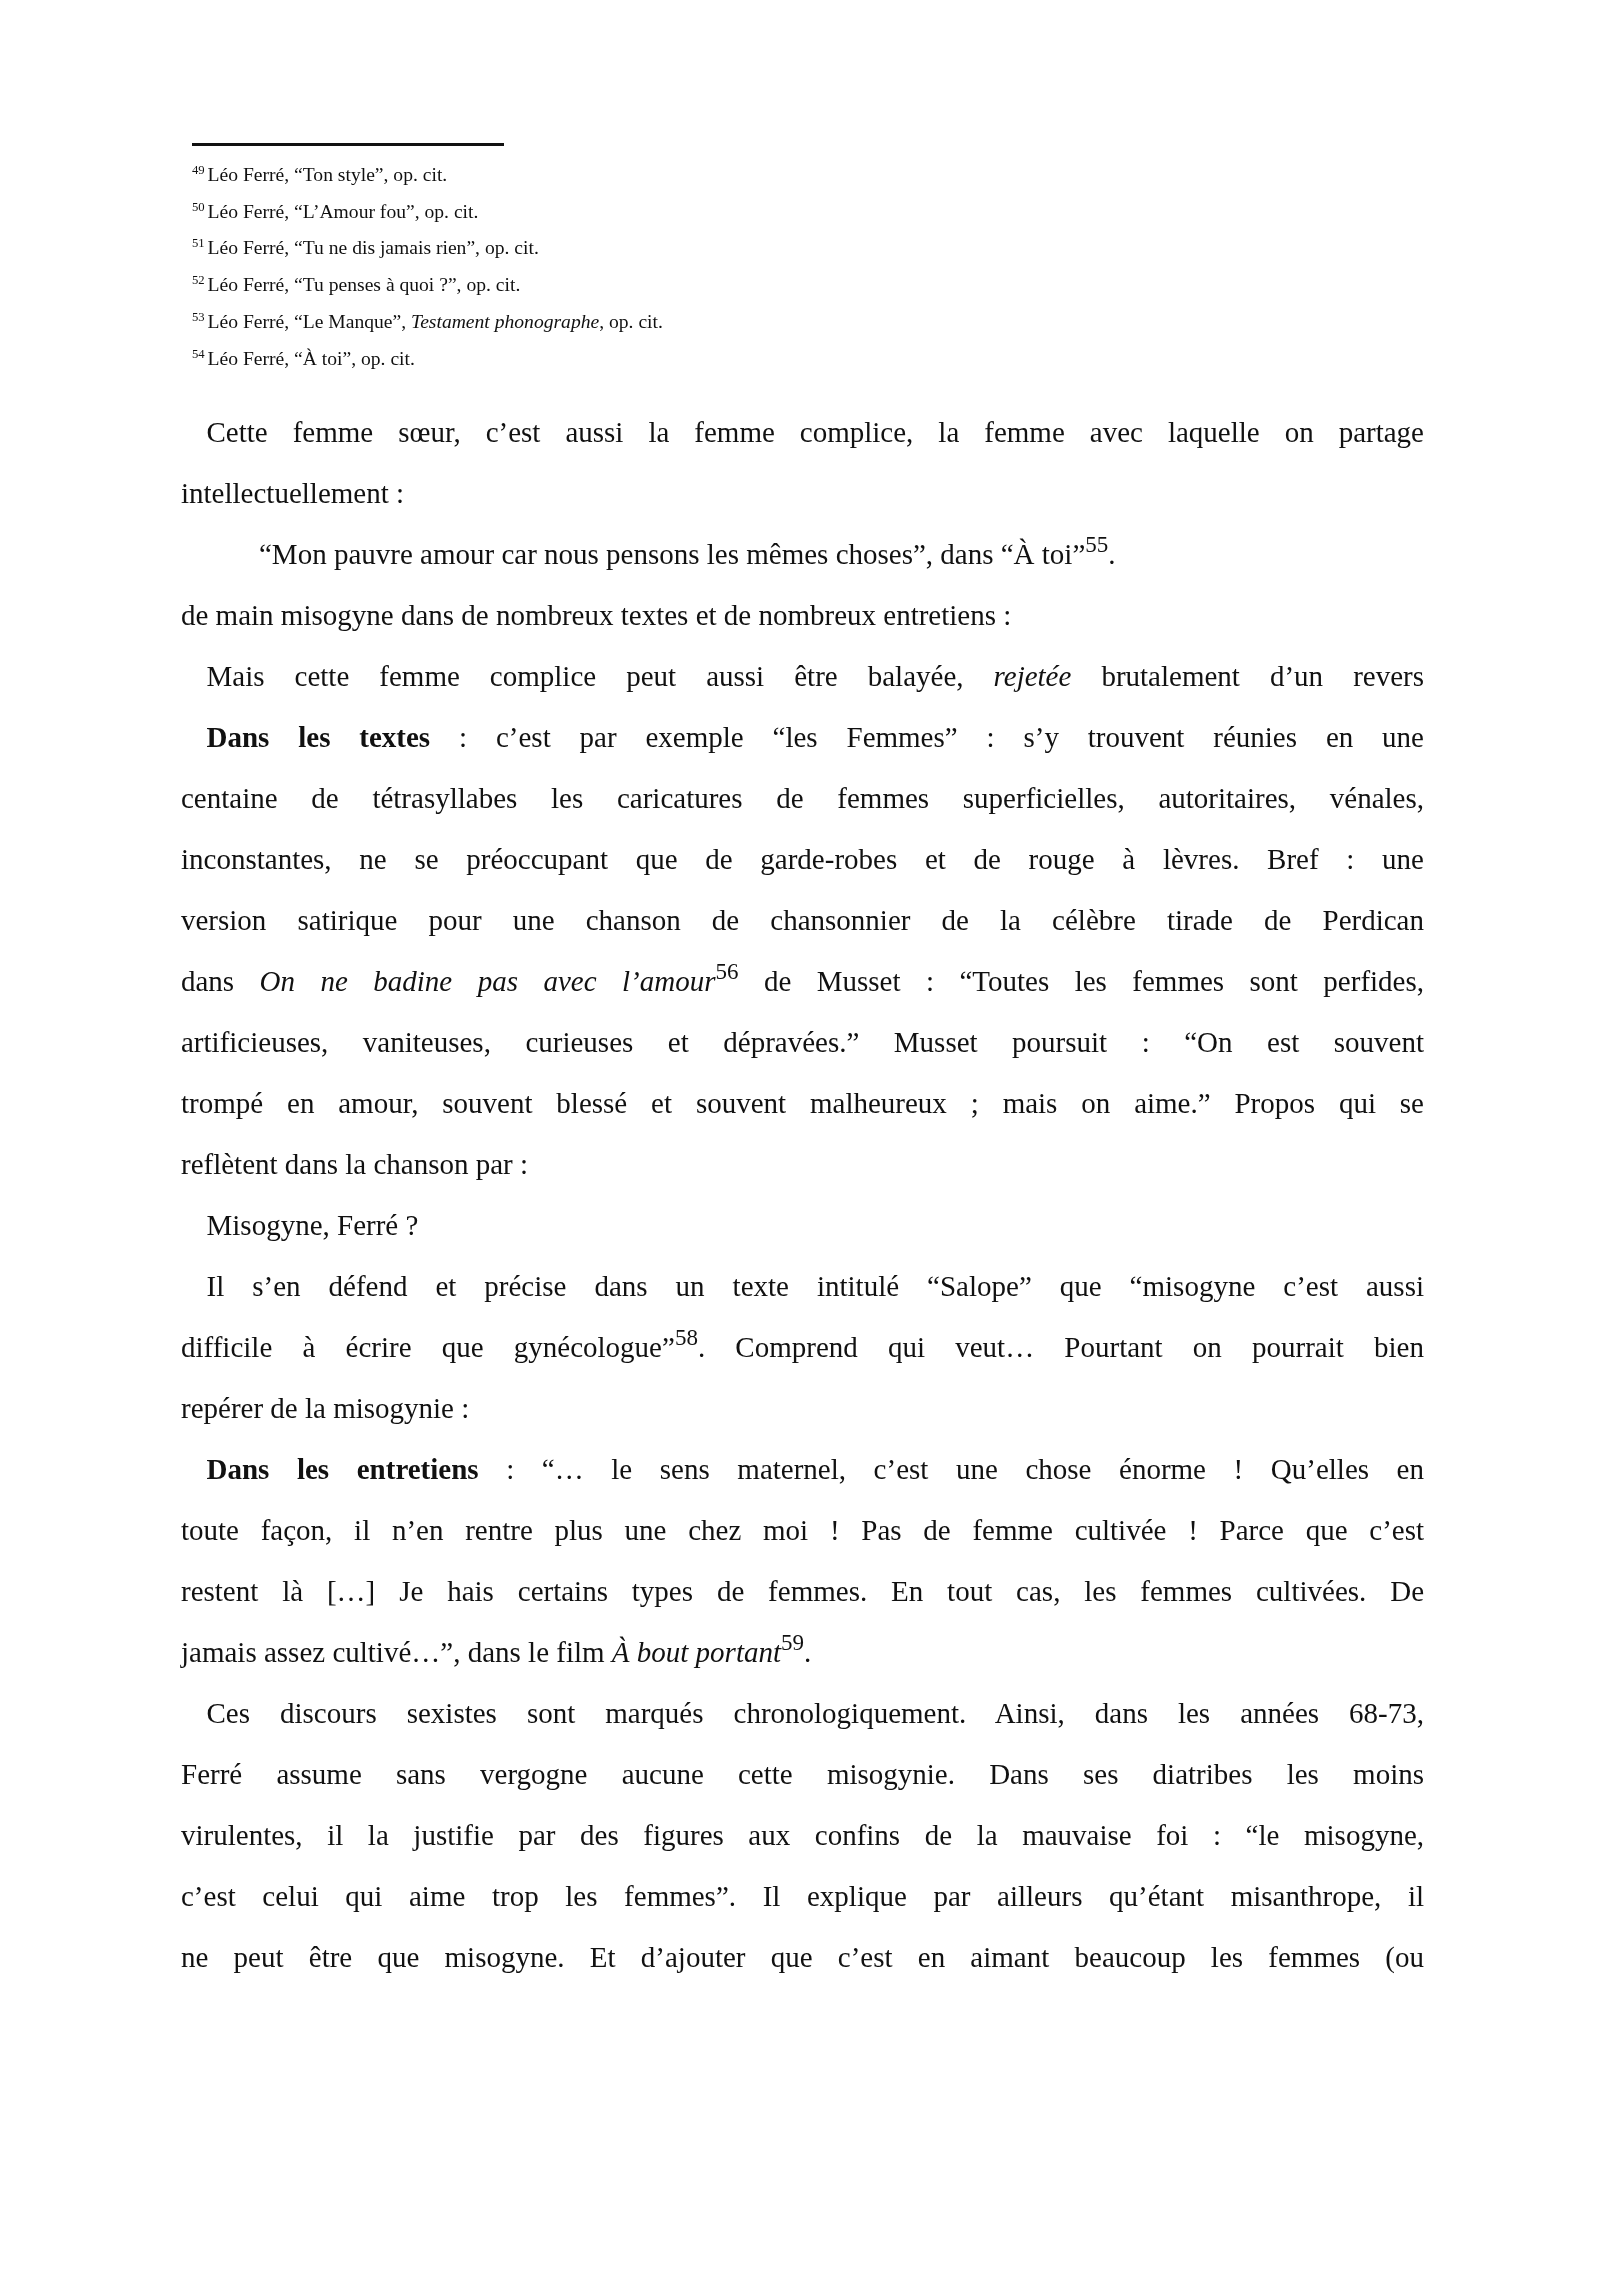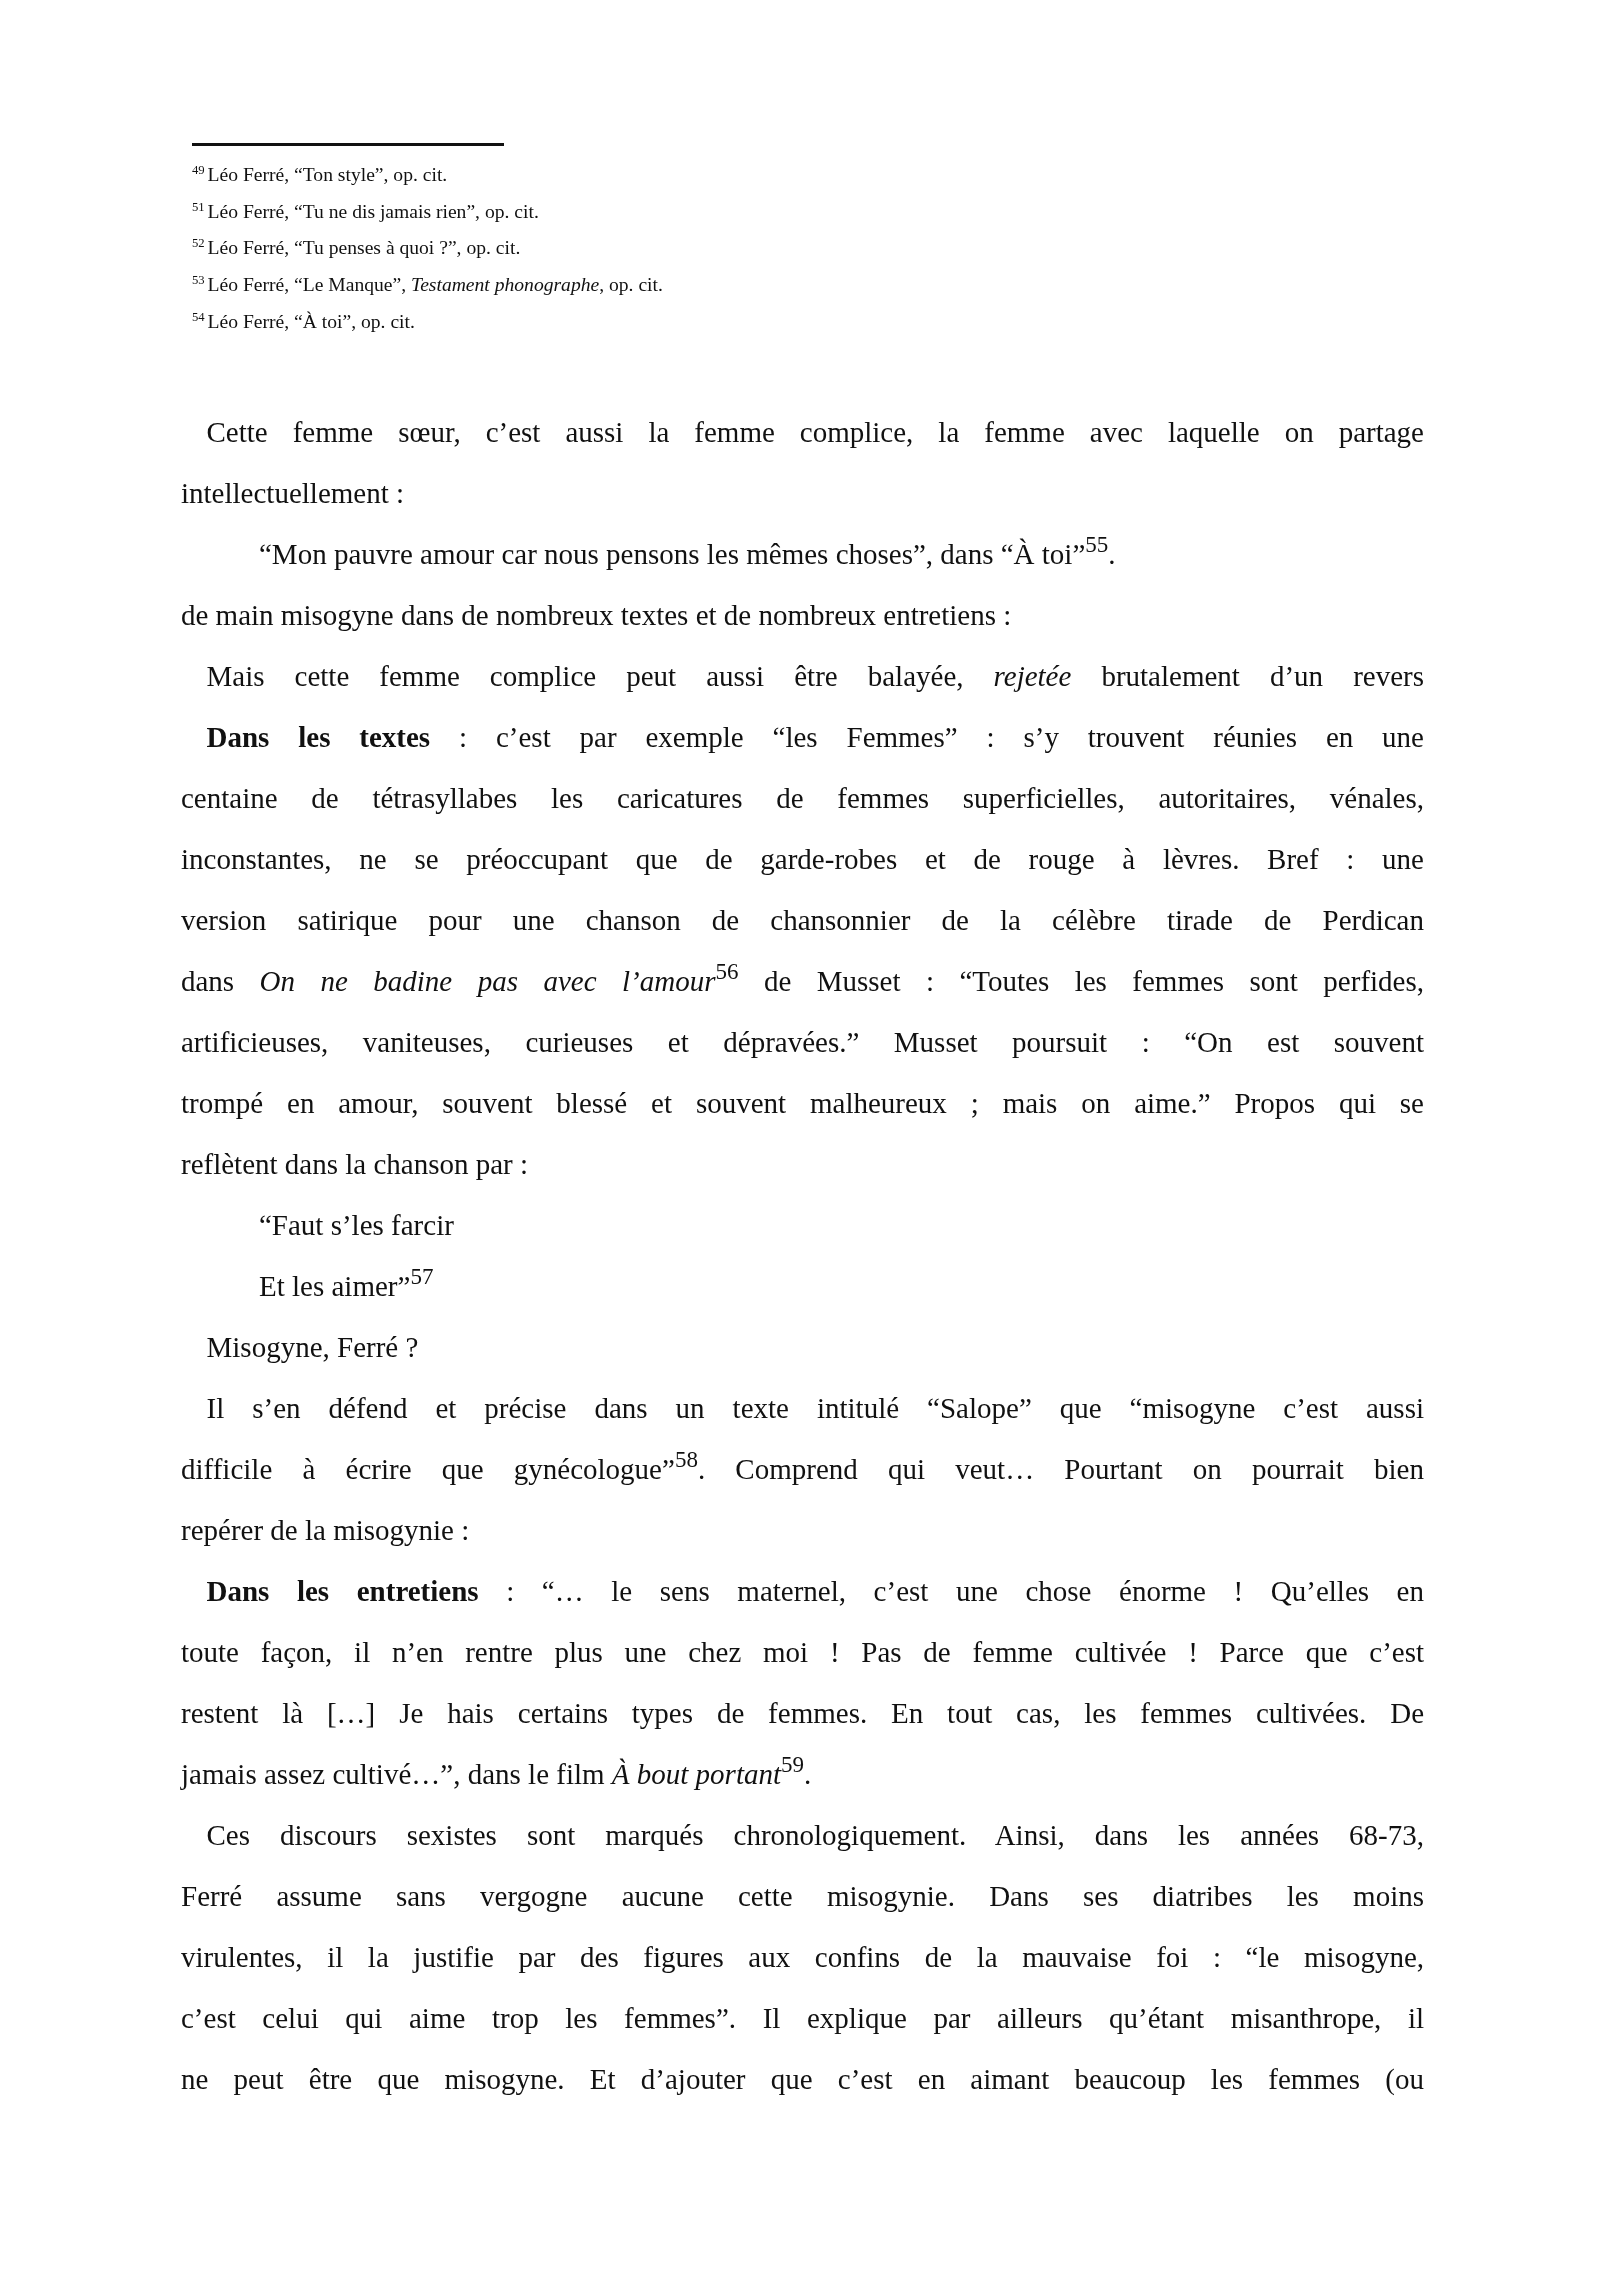--- a/index.html
+++ b/index.html
@@ -29,20 +29,21 @@
   i { font-style: italic; }
   .line { display: block; text-align: justify; text-align-last: justify; }
   .line.last { text-align-last: left; }
 </style>
 </head>
 <body>
 
 <div class="footnotes">
   <div class="fn-rule"></div>
   <div class="fn-line"><span class="fn-num">49</span><span>Léo Ferré, “Ton style”, op. cit.</span></div>
+  <div class="fn-line"><span class="fn-num">50</span><span>Léo Ferré, “L’Amour fou”, op. cit.</span></div>
   <div class="fn-line"><span class="fn-num">51</span><span>Léo Ferré, “Tu ne dis jamais rien”, op. cit.</span></div>
   <div class="fn-line"><span class="fn-num">52</span><span>Léo Ferré, “Tu penses à quoi ?”, op. cit.</span></div>
   <div class="fn-line"><span class="fn-num">53</span><span>Léo Ferré, “Le Manque”, </span><i>Testament phonographe</i><span>, op. cit.</span></div>
   <div class="fn-line"><span class="fn-num">54</span><span>Léo Ferré, “À toi”, op. cit.</span></div>
 </div>
 
 <div class="body">
   <div class="p">
     <span class="line" style="padding-left:25.5px">Cette femme sœur, c’est aussi la femme complice, la femme avec laquelle on partage</span>
     <span class="line last">intellectuellement :</span>
@@ -61,24 +62,20 @@
     <span class="line" style="padding-left:25.5px"><b>Dans les textes</b><span> : c’est par exemple “les Femmes” : s’y trouvent réunies en une</span></span>
     <span class="line">centaine de tétrasyllabes les caricatures de femmes superficielles, autoritaires, vénales,</span>
     <span class="line">inconstantes, ne se préoccupant que de garde-robes et de rouge à lèvres. Bref : une</span>
     <span class="line">version satirique pour une chanson de chansonnier de la célèbre tirade de Perdican</span>
     <span class="line"><span>dans </span><i>On ne badine pas avec l’amour</i><span class="sup">56</span><span> de Musset : “Toutes les femmes sont perfides,</span></span>
     <span class="line">artificieuses, vaniteuses, curieuses et dépravées.” Musset poursuit : “On est souvent</span>
     <span class="line">trompé en amour, souvent blessé et souvent malheureux ; mais on aime.” Propos qui se</span>
     <span class="line last">reflètent dans la chanson par :</span>
   </div>
 
-  <div class="p quote">
-    <span class="line last">“Faut s’les farcir</span>
-    <span class="line last"><span>Et les aimer”</span><span class="sup">57</span></span>
-  </div>
 
   <div class="p ind">Misogyne, Ferré ?</div>
 
   <div class="p">
     <span class="line" style="padding-left:25.5px">Il s’en défend et précise dans un texte intitulé “Salope” que “misogyne c’est aussi</span>
     <span class="line"><span>difficile à écrire que gynécologue”</span><span class="sup">58</span><span>. Comprend qui veut… Pourtant on pourrait bien</span></span>
     <span class="line last">repérer de la misogynie :</span>
   </div>
 
   <div class="p">

